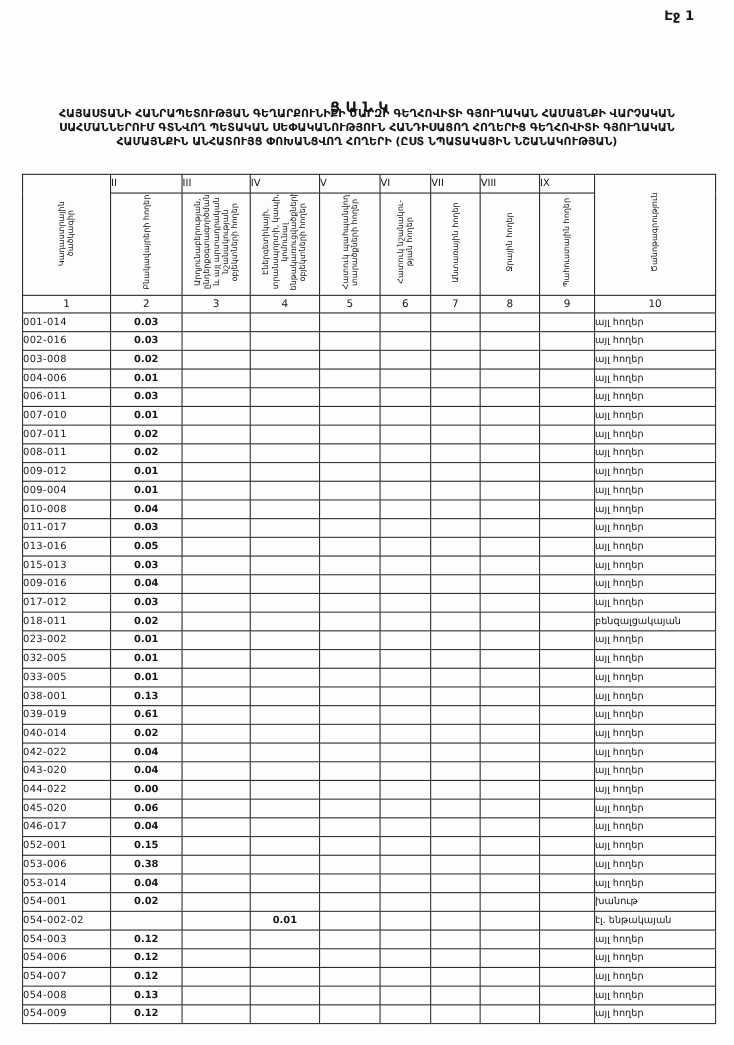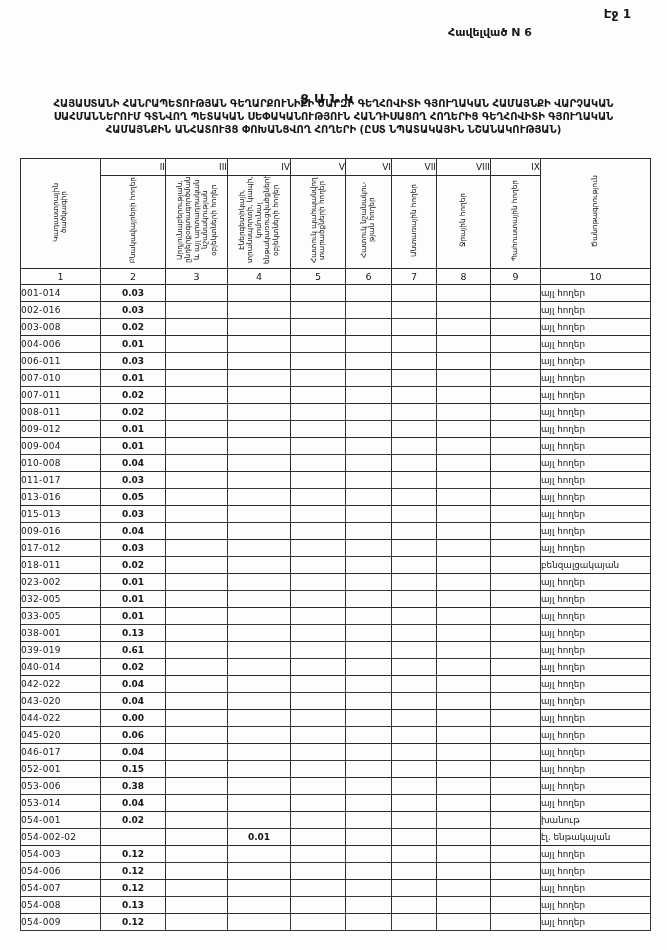--- a/index.html
+++ b/index.html
@@ -11,21 +11,21 @@
   }
   .page-num{position:absolute;top:7px;right:36px;font-weight:bold;font-size:12px;text-align:center;}
   .appendix{position:absolute;top:26px;right:12px;width:330px;text-align:center;
     font-weight:bold;font-size:11px;line-height:1.25;}
   .cank{position:absolute;top:63px;left:300px;font-weight:bold;font-size:13px;letter-spacing:5px;margin-top:28px;}
   .doc-title{position:absolute;top:97px;left:28px;width:611px;text-align:center;
     font-weight:bold;font-size:10px;line-height:1.3;}
   table.land{position:absolute;top:158px;left:20px;width:630px;
     border-collapse:collapse;table-layout:fixed;}
   table.land td{border:1px solid #2c2c2c;padding:0;overflow:hidden;vertical-align:middle;}
-  td.numeral{height:16px;font-size:9px;text-align:right;}
+  td.numeral{height:16px;font-size:9px;text-align:left;}
   td.hlabel{height:92px;text-align:center;vertical-align:middle;}
   td.hspan{text-align:center;vertical-align:middle;}
   .rot{
     display:inline-block;
     writing-mode:vertical-rl;transform:rotate(180deg);
     font-size:7.3px;line-height:1.15;max-height:88px;
     text-align:center;white-space:normal;
   }
   .rot.tall{max-height:102px;}
   td.colnum{height:15px;font-size:9.5px;text-align:center;}
@@ -33,21 +33,20 @@
   td.val{height:16px;font-size:9px;font-weight:bold;text-align:center;}
   td.note{height:16px;font-size:8.8px;text-align:left;padding-left:3px;}
   tbody tr:nth-child(2n) td{border-color:#383838;}
 </style>
 </head>
 <body>
 
 <div class="page-num">Էջ 1</div>
 
 <div class="appendix">
-  <div>Հավելված N 6</div>
 </div>
 
 <div class="cank">ՑԱՆԿ</div>
 
 <div class="doc-title">ՀԱՅԱՍՏԱՆԻ ՀԱՆՐԱՊԵՏՈՒԹՅԱՆ ԳԵՂԱՐՔՈՒՆԻՔԻ ՄԱՐԶԻ ԳԵՂՀՈՎԻՏԻ ԳՅՈՒՂԱԿԱՆ ՀԱՄԱՅՆՔԻ ՎԱՐՉԱԿԱՆ ՍԱՀՄԱՆՆԵՐՈՒՄ ԳՏՆՎՈՂ ՊԵՏԱԿԱՆ ՍԵՓԱԿԱՆՈՒԹՅՈՒՆ ՀԱՆԴԻՍԱՑՈՂ ՀՈՂԵՐԻՑ ԳԵՂՀՈՎԻՏԻ ԳՅՈՒՂԱԿԱՆ ՀԱՄԱՅՆՔԻՆ ԱՆՀԱՏՈՒՅՑ ՓՈԽԱՆՑՎՈՂ ՀՈՂԵՐԻ (ԸՍՏ ՆՊԱՏԱԿԱՅԻՆ ՆՇԱՆԱԿՈՒԹՅԱՆ)</div>
 
 <table class="land">
   <colgroup>
     <col style="width:80px">
       <col style="width:65px">

